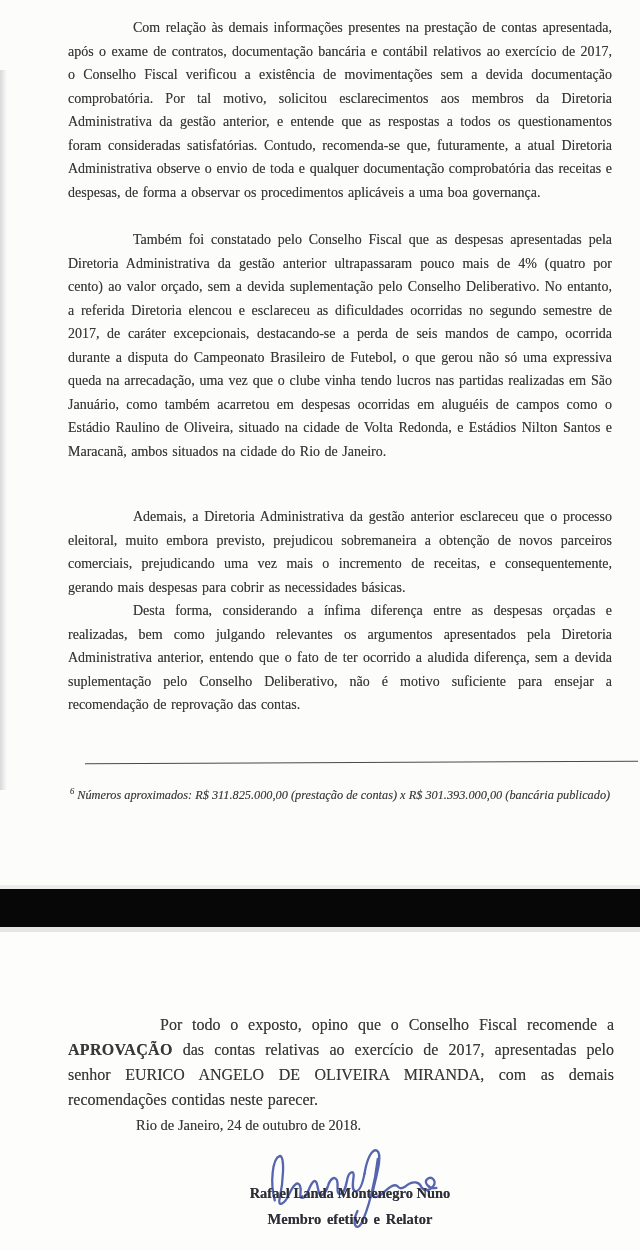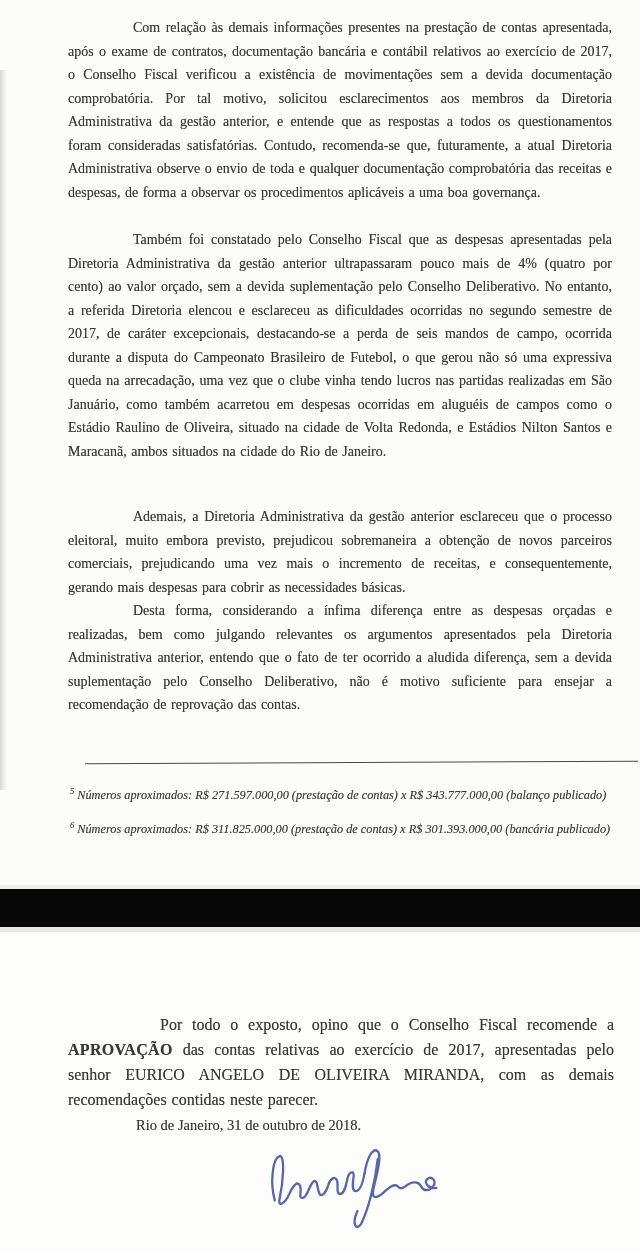--- a/index.html
+++ b/index.html
@@ -77,41 +77,42 @@
       <p class="p1">Com relação às demais informações presentes na prestação de contas apresentada, após o exame de contratos, documentação bancária e contábil relativos ao exercício de 2017, o Conselho Fiscal verificou a existência de movimentações sem a devida documentação comprobatória. Por tal motivo, solicitou esclarecimentos aos membros da Diretoria Administrativa da gestão anterior, e entende que as respostas a todos os questionamentos foram consideradas satisfatórias. Contudo, recomenda-se que, futuramente, a atual Diretoria Administrativa observe o envio de toda e qualquer documentação comprobatória das receitas e despesas, de forma a observar os procedimentos aplicáveis a uma boa governança.</p>
       <p class="p2">Também foi constatado pelo Conselho Fiscal que as despesas apresentadas pela Diretoria Administrativa da gestão anterior ultrapassaram pouco mais de 4% (quatro por cento) ao valor orçado, sem a devida suplementação pelo Conselho Deliberativo. No entanto, a referida Diretoria elencou e esclareceu as dificuldades ocorridas no segundo semestre de 2017, de caráter excepcionais, destacando-se a perda de seis mandos de campo, ocorrida durante a disputa do Campeonato Brasileiro de Futebol, o que gerou não só uma expressiva queda na arrecadação, uma vez que o clube vinha tendo lucros nas partidas realizadas em São Januário, como também acarretou em despesas ocorridas em aluguéis de campos como o Estádio Raulino de Oliveira, situado na cidade de Volta Redonda, e Estádios Nilton Santos e Maracanã, ambos situados na cidade do Rio de Janeiro.</p>
       <p class="p3">Ademais, a Diretoria Administrativa da gestão anterior esclareceu que o processo eleitoral, muito embora previsto, prejudicou sobremaneira a obtenção de novos parceiros comerciais, prejudicando uma vez mais o incremento de receitas, e consequentemente, gerando mais despesas para cobrir as necessidades básicas.</p>
       <p class="p4">Desta forma, considerando a ínfima diferença entre as despesas orçadas e realizadas, bem como julgando relevantes os argumentos apresentados pela Diretoria Administrativa anterior, entendo que o fato de ter ocorrido a aludida diferença, sem a devida suplementação pelo Conselho Deliberativo, não é motivo suficiente para ensejar a recomendação de reprovação das contas.</p>
     </div>
 
     <div class="fn-rule"></div>
 
     <div class="footnotes">
       <div class="fn">
-        <sup>5</sup><span>Números aproximados: R$ 271.597.000,00 (prestação de contas) x R$ 343.777.000,00 (balanço publicado)</span>
-      </div>
-      <div class="fn">
         <sup>6</sup><span>Números aproximados: R$ 311.825.000,00 (prestação de contas) x R$ 301.393.000,00 (bancária publicado)</span>
       </div>
     </div>
   </div>
 
   <div class="band-top-edge"></div>
   <div class="page-band"></div>
   <div class="band-bottom-edge"></div>
 
   <div class="page2">
 
     <p class="closing"><span>Por todo o exposto, opino que o Conselho Fiscal recomende a </span><span class="strong">APROVAÇÃO</span><span> das contas relativas ao exercício de 2017, apresentadas pelo senhor EURICO ANGELO DE OLIVEIRA MIRANDA, com as demais recomendações contidas neste parecer.</span></p>
 
-    <div class="dateline">Rio de Janeiro, 31 de outubro de 2018.</div>
+    <div class="dateline">Rio de Janeiro, 24 de outubro de 2018.</div>
 
     <svg class="signature-svg" viewBox="0 0 192 102" xmlns="http://www.w3.org/2000/svg">
       <g fill="none" stroke-width="2.3" stroke-linecap="round" stroke-linejoin="round" stroke="#5565ae">
         <path d="M12 64 C8 46 12 22 19 20 C25 19 21 48 17 62 C14 72 22 68 27 58 C31 50 36 45 38 51 C40 57 35 63 40 63 C45 63 47 50 52 47 C56 45 55 56 57 60 C59 63 63 60 66 52 C68 46 73 42 75 47 C77 52 73 60 77 61 C82 62 84 52 86 45 C88 39 93 38 92 44 C91 50 89 58 93 59 C98 60 101 50 103 42"></path>
         <path d="M103 42 C106 28 112 16 117 20 C122 24 115 44 111 58 C108 68 114 68 122 61 C128 56 133 53 136 57 C138 60 142 58 146 55 C151 52 157 53 159 58 C161 63 167 63 171 58 C175 53 170 47 165 51 C162 54 166 61 174 60"></path>
         <path d="M117 28 C113 52 105 78 97 92 C92 99 87 92 94 79"></path>
       </g>
     </svg>
 
+    <div class="sig-block">
+      <div class="name">Rafael Landa Montenegro Nuno</div>
+      <div class="role">Membro efetivo e Relator</div>
+    </div>
   </div>
 
 </div>
 
 </body></html>

